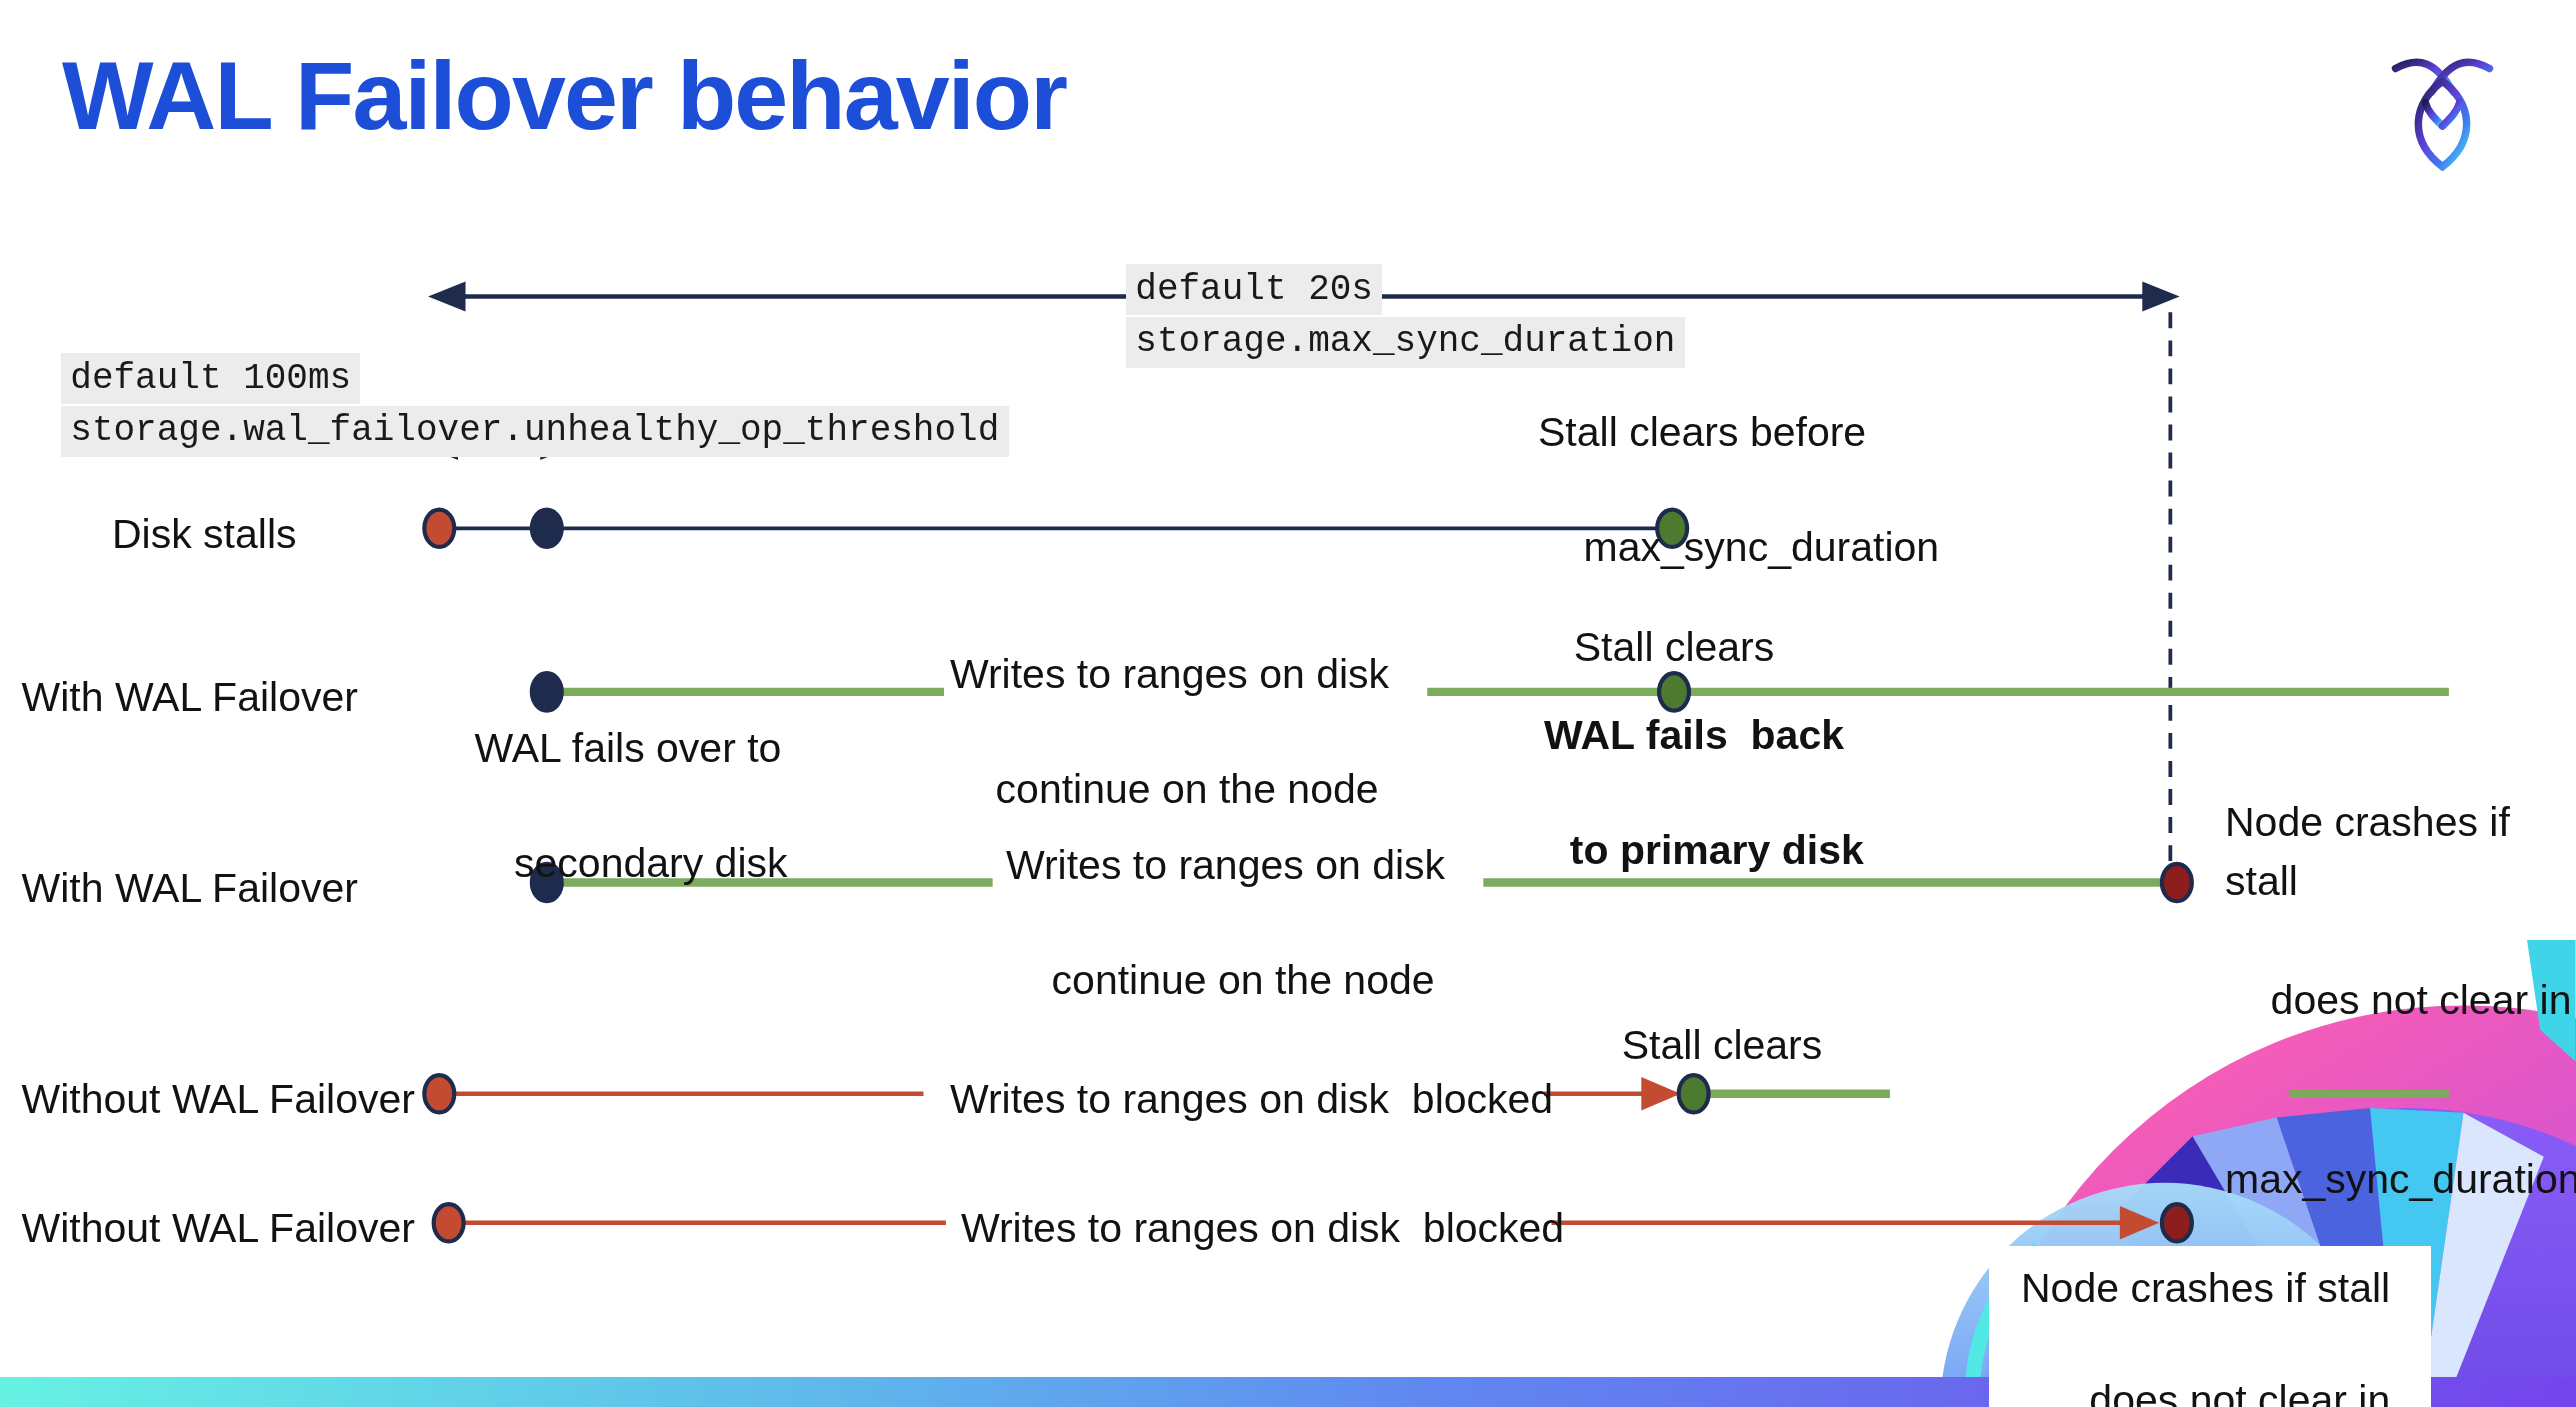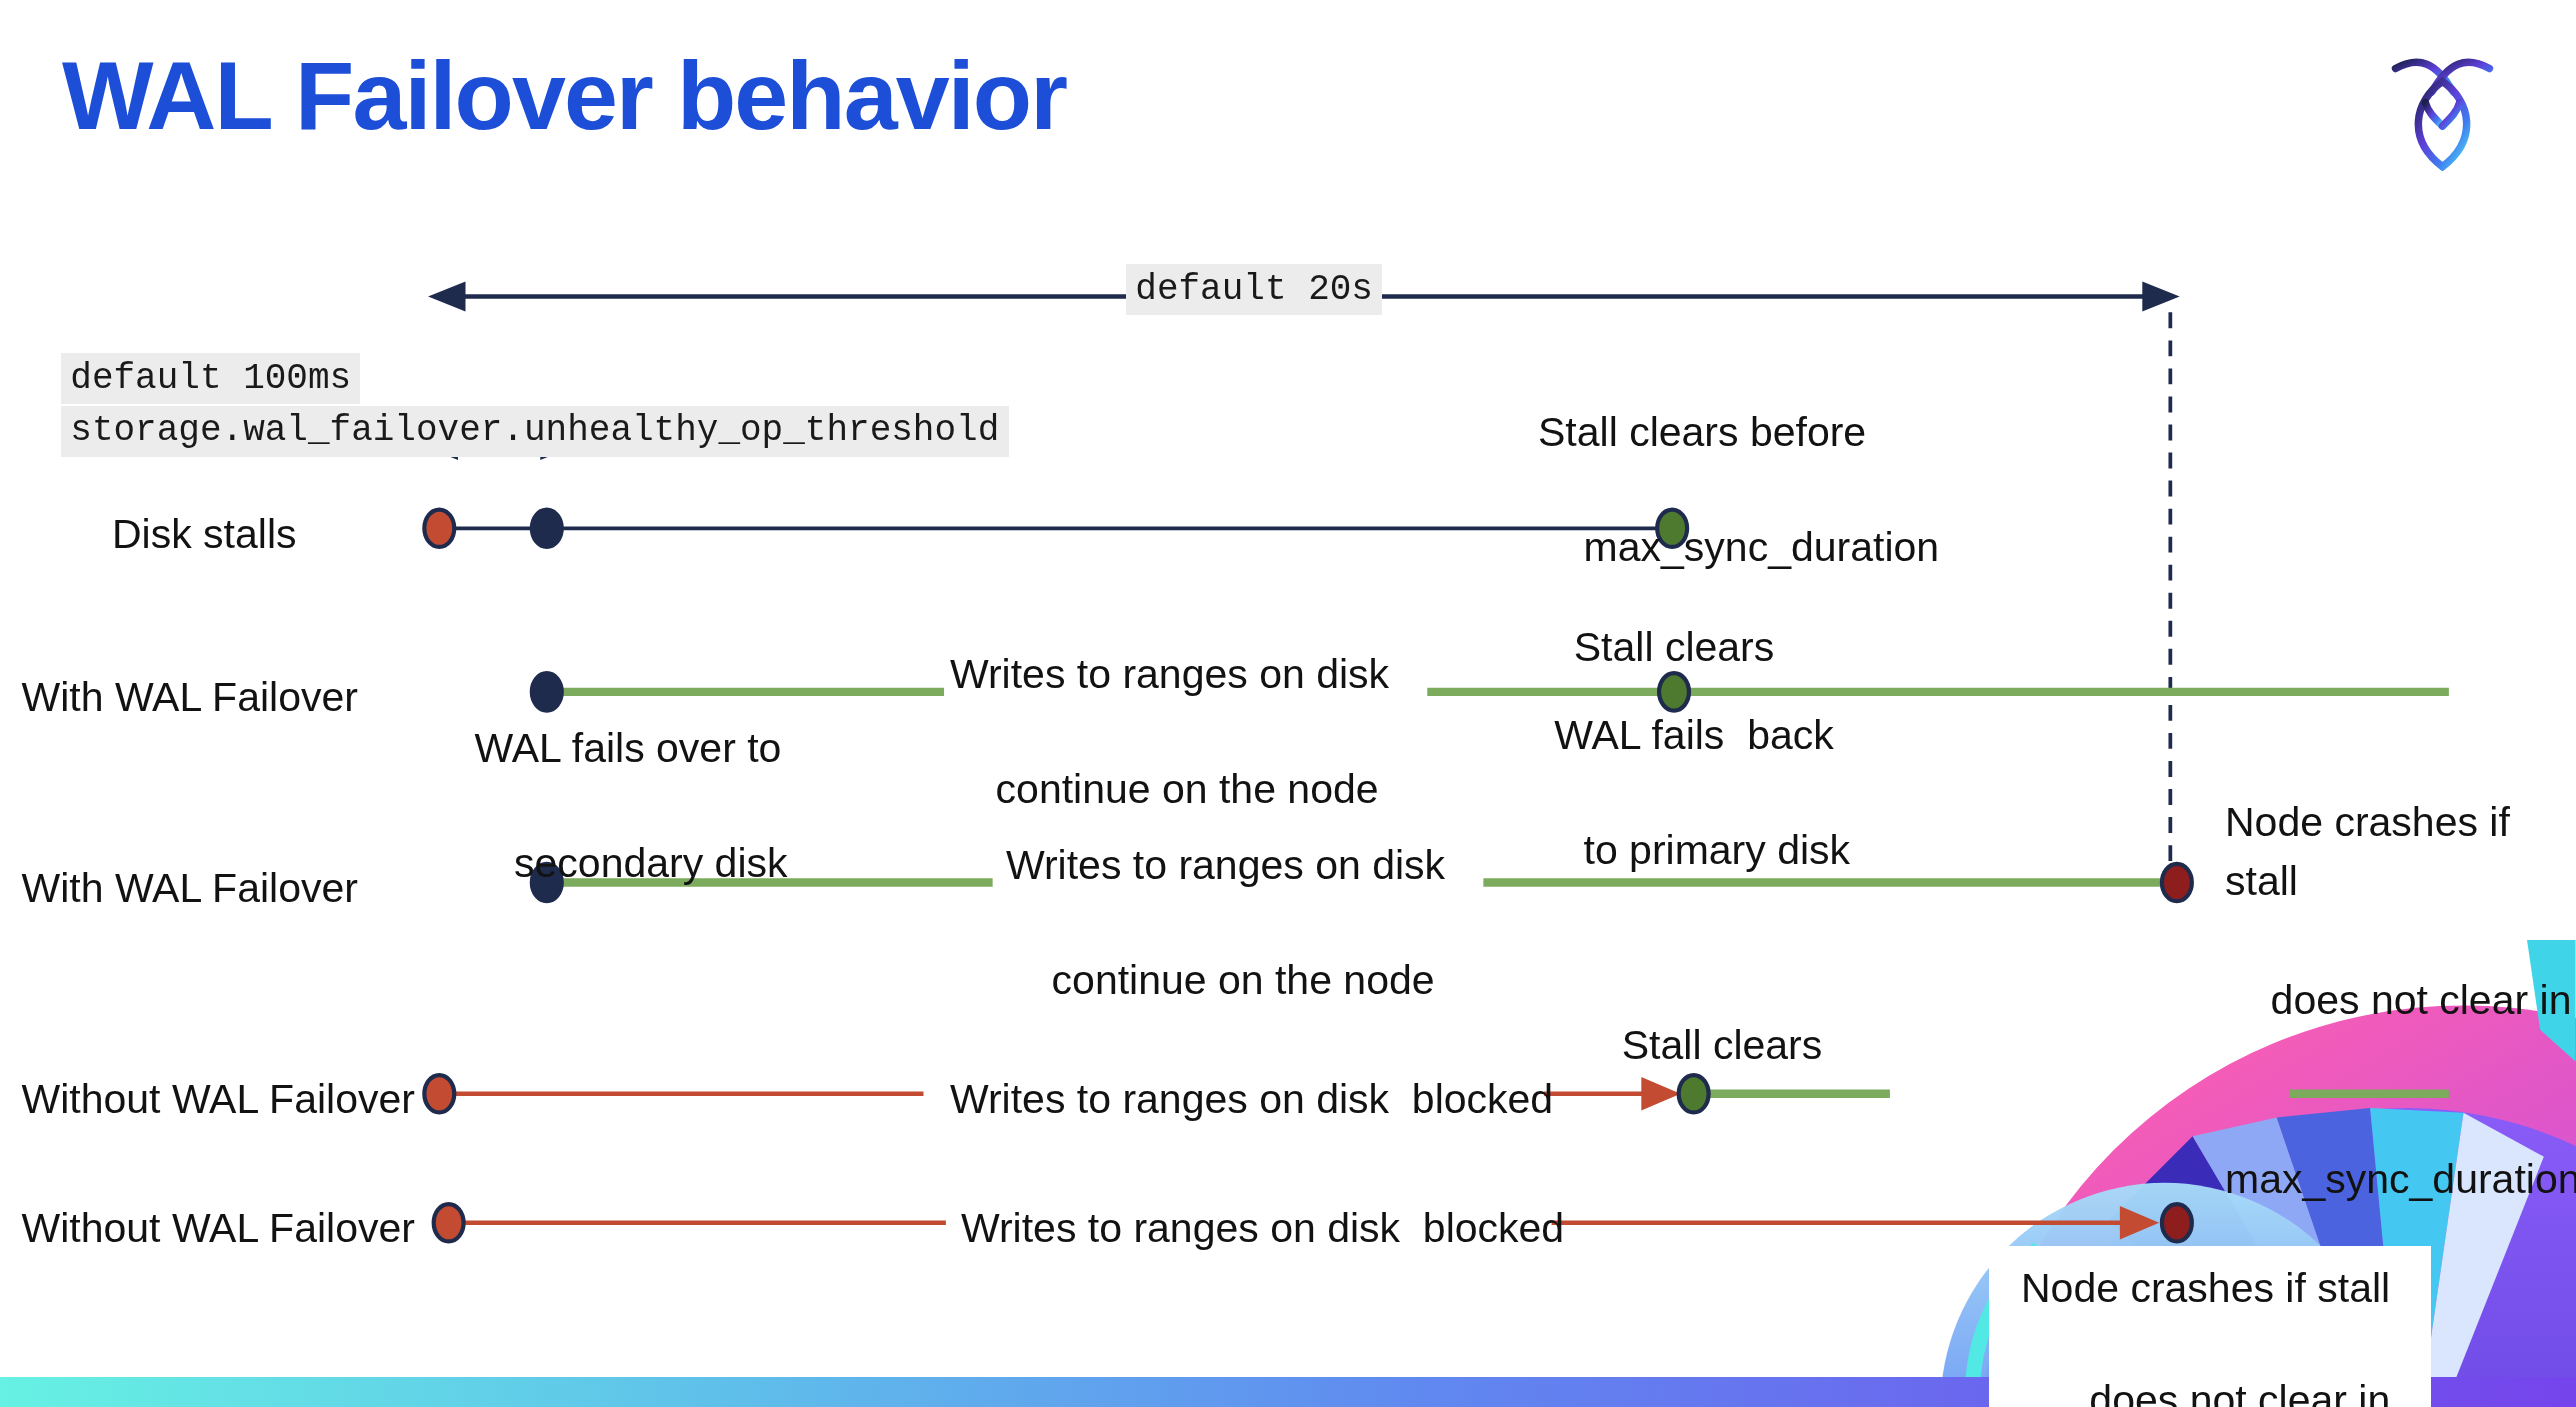--- a/index.html
+++ b/index.html
@@ -133,20 +133,21 @@
       <path d="M94,22 C72,10 56,16 40,44"></path>
       <path d="M50,34 C76,52 84,88 50,114 C16,88 24,52 50,34 Z"></path>
       <path d="M50,112 L50,76"></path>
       <path d="M50,76 C42,68 36,62 34,54"></path>
       <path d="M50,76 C58,68 64,62 66,54"></path>
     </g>
   </svg>
 
   <div class="abs mono" style="left:1126px;top:264px;">
     <span>default 20s</span><br>
+    <span class="l2">storage.max_sync_duration</span>
   </div>
 
   <div class="abs mono" style="left:37px;top:353px;padding-left:24px;">
     <span>default 100ms</span><br>
     <span class="l2">storage.wal_failover.unhealthy_op_threshold</span>
   </div>
 
   <div class="abs txt rgt" style="left:112px;top:506px;width:280px;">Disk stalls</div>
   <div class="abs txt" style="left:21.5px;top:669px;">With WAL Failover</div>
   <div class="abs txt" style="left:21.5px;top:860px;">With WAL Failover</div>
@@ -154,21 +155,21 @@
   <div class="abs txt" style="left:21.5px;top:1200px;">Without WAL Failover</div>
 
   <div class="abs txt" style="left:1538px;top:404px;"><span>Stall clears before</span><br>
     <span>max_sync_duration</span></div>
 
   <div class="abs txt" style="left:950px;top:646px;"><span>Writes to ranges on disk</span><br>
     <span>continue on the node</span></div>
   <div class="abs txt ctr" style="left:1674px;top:619px;">Stall clears</div>
   <div class="abs txt ctr" style="left:628px;top:720px;"><span>WAL fails over to</span><br>
     <span>secondary disk</span></div>
-  <div class="abs txt ctr" style="left:1694px;top:707px;"><span>WAL fails  back</span><br>
+  <div class="abs txt ctr" style="left:1694px;top:707px;font-weight:bold;"><span>WAL fails  back</span><br>
     <span>to primary disk</span></div>
 
   <div class="abs txt" style="left:1006px;top:837px;"><span>Writes to ranges on disk</span><br>
     <span>continue on the node</span></div>
   <div class="abs txt" style="left:2225px;top:793px;line-height:1.45;"><span>Node crashes if stall</span><br>
     <span>does not clear in</span><br>
     <span>max_sync_duration</span></div>
 
   <div class="abs txt" style="left:950px;top:1071px;">Writes to ranges on disk  blocked</div>
   <div class="abs txt ctr" style="left:1722px;top:1017px;">Stall clears</div>

